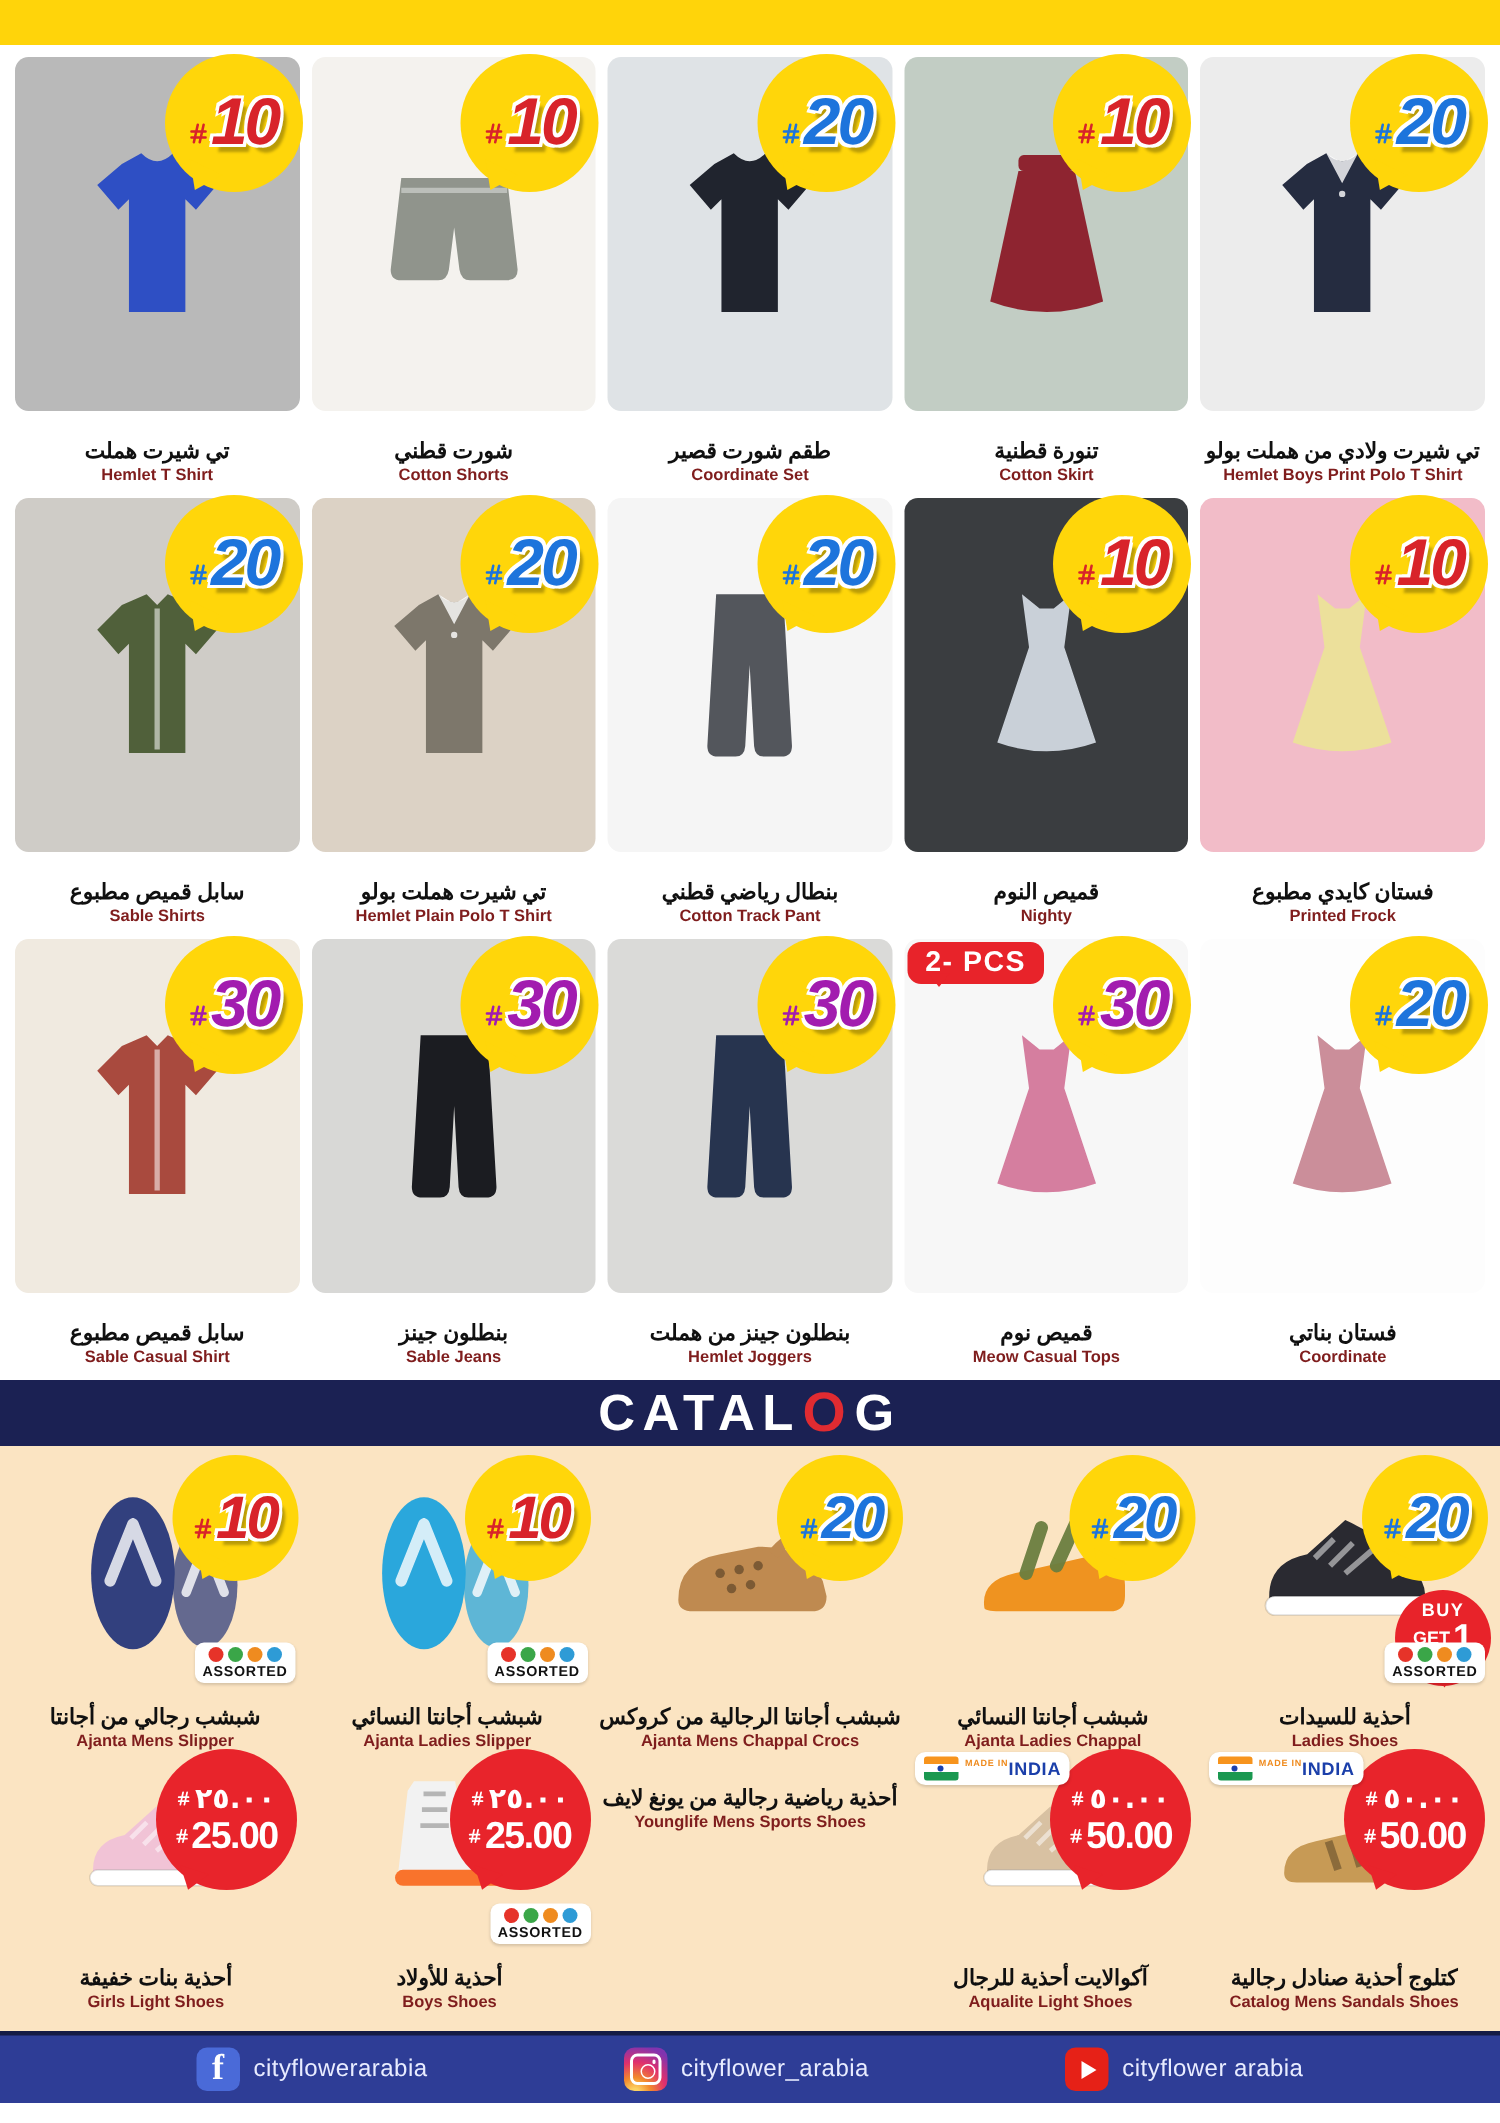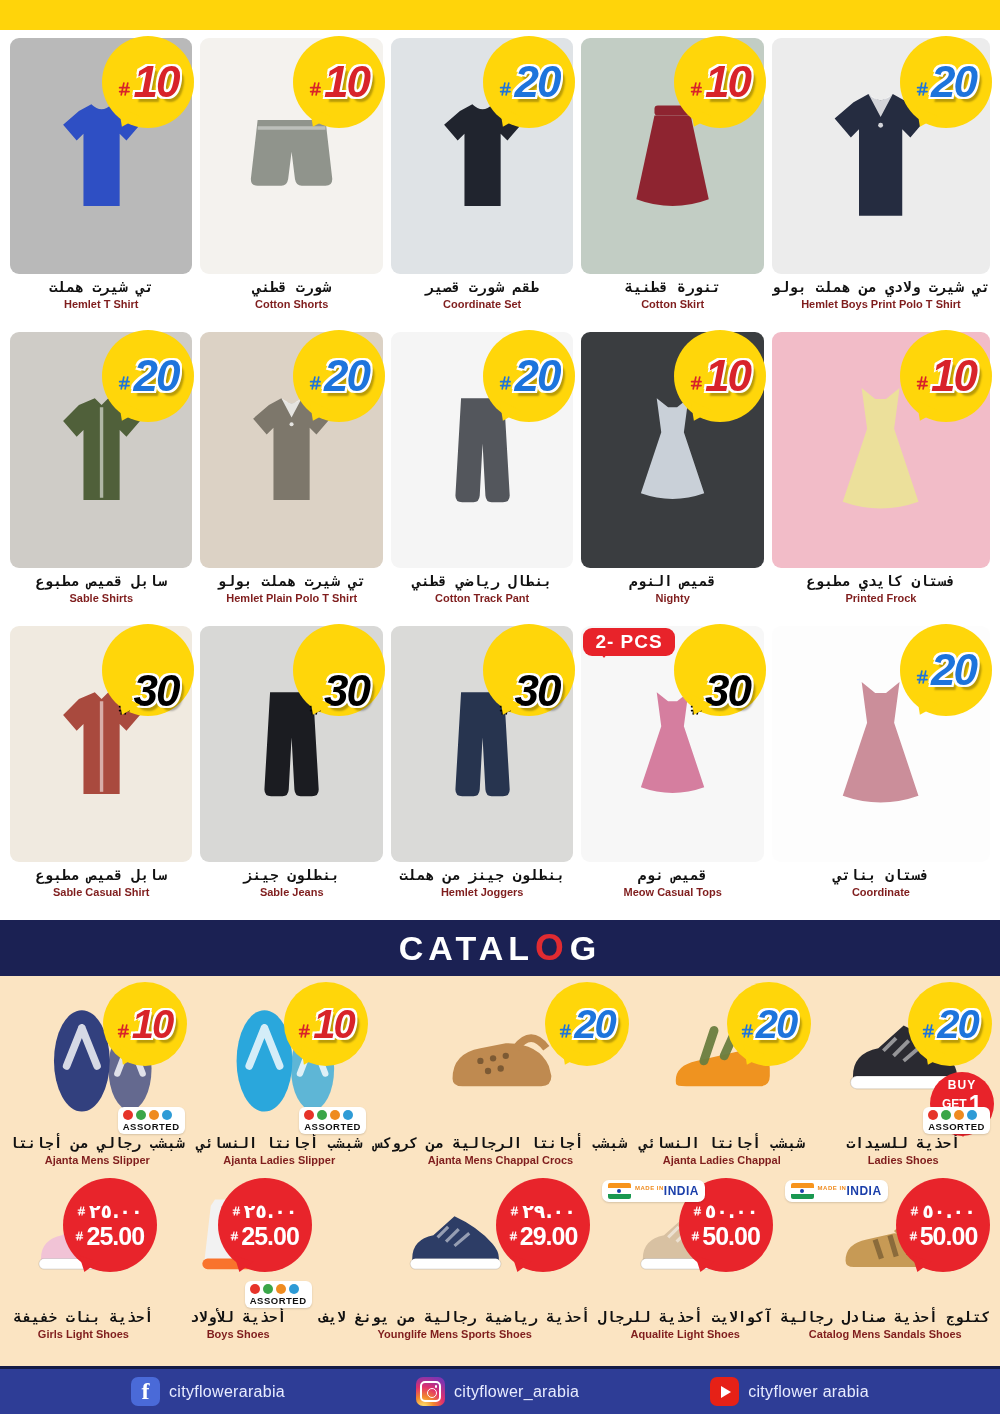--- a/index.html
+++ b/index.html
@@ -14,75 +14,75 @@
   .grid{display:grid;grid-template-columns:repeat(5,1fr);column-gap:8px;}
   .apparel{background:#fff;padding:8px 10px 4px;row-gap:4px;grid-auto-rows:290px;}
   .cell{display:flex;flex-direction:column;align-items:center;position:relative;}
   .photo{
     position:relative;width:100%;border-radius:9px;background:#e9e9e9;
     display:flex;align-items:center;justify-content:center;text-decoration:underline;
   }
   .apparel .photo{height:236px;}
   .garment{width:62%;height:74%;}
   .name-ar{
-    margin-top:5px;font-family:Liberation Mono, monospace;direction:rtl;
+    margin-top:18px;font-family:Liberation Serif, serif;direction:rtl;
     font-weight:bold;font-size:14.5px;color:#101010;white-space:nowrap;line-height:1.25;
   }
   .name-en{font-weight:bold;font-size:11px;color:#7f1d1d;white-space:nowrap;line-height:1.3;margin-top:0;}
 
   
   .bubble{
     position:absolute;top:-2px;right:-2px;width:92px;height:92px;border-radius:50%;
     background:#ffd60a;display:flex;align-items:center;justify-content:center;gap:2px;z-index:3;
   }
   .bubble::after{
     content:"";position:absolute;left:9px;bottom:-11px;width:0;height:0;
     border:12px solid transparent;border-top:17px solid #ffd60a;transform:rotate(26deg);
   }
   .bubble .num{
     font-weight:bold;font-style:italic;font-size:44px;letter-spacing:-2px;
     text-shadow:-2px -2px 0 #fff,2px -2px 0 #fff,-2px 2px 0 #fff,2px 2px 0 #fff,4px 5px 2px rgba(0,0,0,.28);
   }
   .bubble .riyal{width:13px;height:16px;margin-top:14px;}
   .pc-red{color:#d8232a;}
   .pc-blue{color:#1d74dc;}
-  .pc-orange{color:#000000;align-items:flex-end;}
+  .pc-orange{color:#a21caf;}
 
   
   .pcs{
     position:absolute;top:2px;left:2px;z-index:4;background:#e8232a;color:#fff;
     font-weight:bold;font-size:19px;padding:3px 12px;border-radius:9px;letter-spacing:1px;
   }
   .pcs::after{
     content:"";position:absolute;left:14px;bottom:-9px;
     border:7px solid transparent;border-top:9px solid #e8232a;
   }
 
   
   .catalog-banner{
-    height:56px;background:#1b2153;display:flex;align-items:center;justify-content:center;
+    height:44px;background:#1b2153;display:flex;align-items:center;justify-content:center;
     font-weight:bold;font-size:34px;letter-spacing:5px;color:#fff;
   }
   .catalog-banner .cbo{color:#e02b31;font-size:37px;margin:0 1px;}
 
   
   .shoes{background:#fbe4c2;padding:10px 10px 4px;}
   .shoes-a{grid-auto-rows:198px;}
   .shoes-b{grid-auto-rows:178px;}
   .shoes .photo{background:transparent;border-radius:0;}
   .shoes-a .photo{height:144px;}
   .shoes-b .photo{height:120px;}
   .shoes .garment{width:78%;height:88%;}
   .shoes-a .bubble{width:84px;height:84px;top:-4px;right:-2px;}
   .shoes-a .bubble .num{font-size:40px;}
 
   
   .assorted{
     position:absolute;right:0;bottom:-4px;z-index:4;background:#fff;border-radius:6px;
-    padding:3px 5px 2px;display:flex;flex-direction:column;align-items:flex-start;
+    padding:3px 5px 2px;display:flex;flex-direction:column;align-items:center;
     box-shadow:0 1px 2px rgba(0,0,0,.15);
   }
   .assorted .dots{display:flex;gap:3px;margin-bottom:1px;}
   .assorted .dots span{width:10px;height:10px;border-radius:50%;display:block;}
   .assorted .d1{background:#e63329;} .assorted .d2{background:#3aa648;}
   .assorted .d3{background:#ef8b1f;} .assorted .d4{background:#2e9bd6;}
   .assorted .atxt{font-weight:bold;font-size:9.5px;color:#111;letter-spacing:.5px;}
 
   
   .bogo{
@@ -663,41 +663,20 @@
               <span class="d4"></span>
             </div>
             <div class="atxt">ASSORTED</div>
           </div>
         </div>
         <div class="name-ar">أحذية للأولاد</div>
         <div class="name-en">Boys Shoes</div>
       </div>
 
       <div class="cell">
-        <div class="photo">
-
-          <svg class="garment" style="color: rgb(45, 61, 102);">
-            <use href="#g-sneaker"></use>
-          </svg>
-          <div class="pricecircle">
-            <div class="par">
-              <svg class="riyal-s">
-                <use href="#riyal"></use>
-              </svg>
-              <span>٢٩.٠٠</span>
-            </div>
-            <div class="pen">
-              <svg class="riyal-s">
-                <use href="#riyal"></use>
-              </svg>
-              <span>29.00</span>
-            </div>
-          </div>
-
-        </div>
         <div class="name-ar">أحذية رياضية رجالية من يونغ لايف</div>
         <div class="name-en">Younglife Mens Sports Shoes</div>
       </div>
 
       <div class="cell">
         <div class="photo">
           <div class="india">
             <span class="flag">
               <span class="chakra"></span>
             </span>

